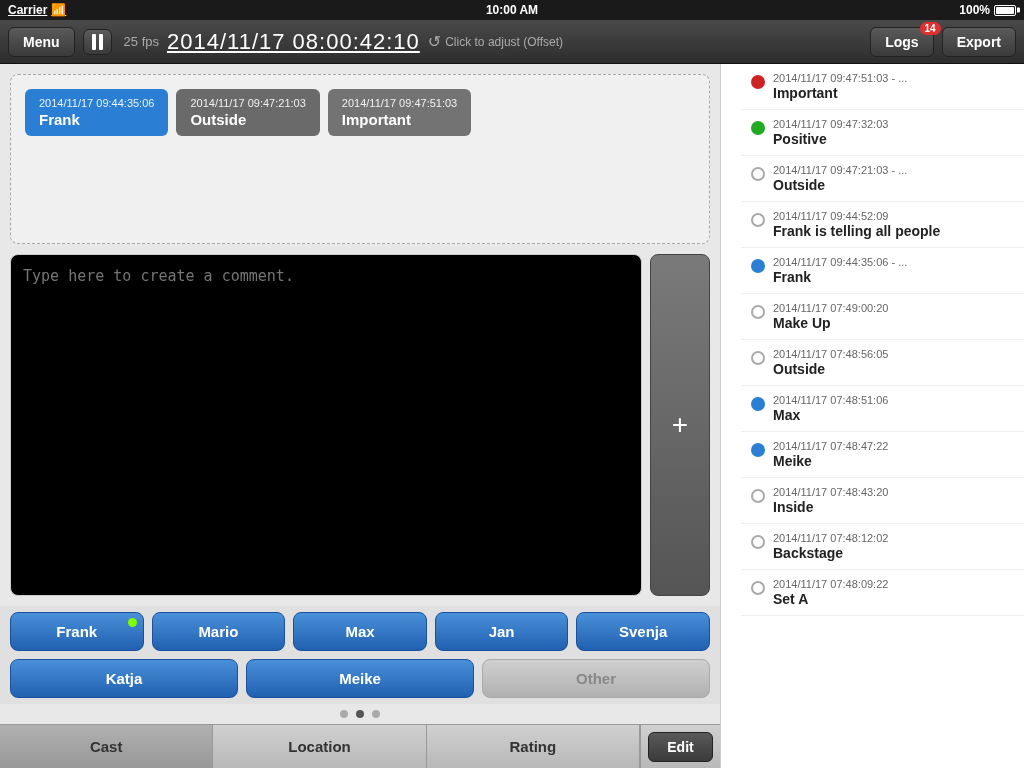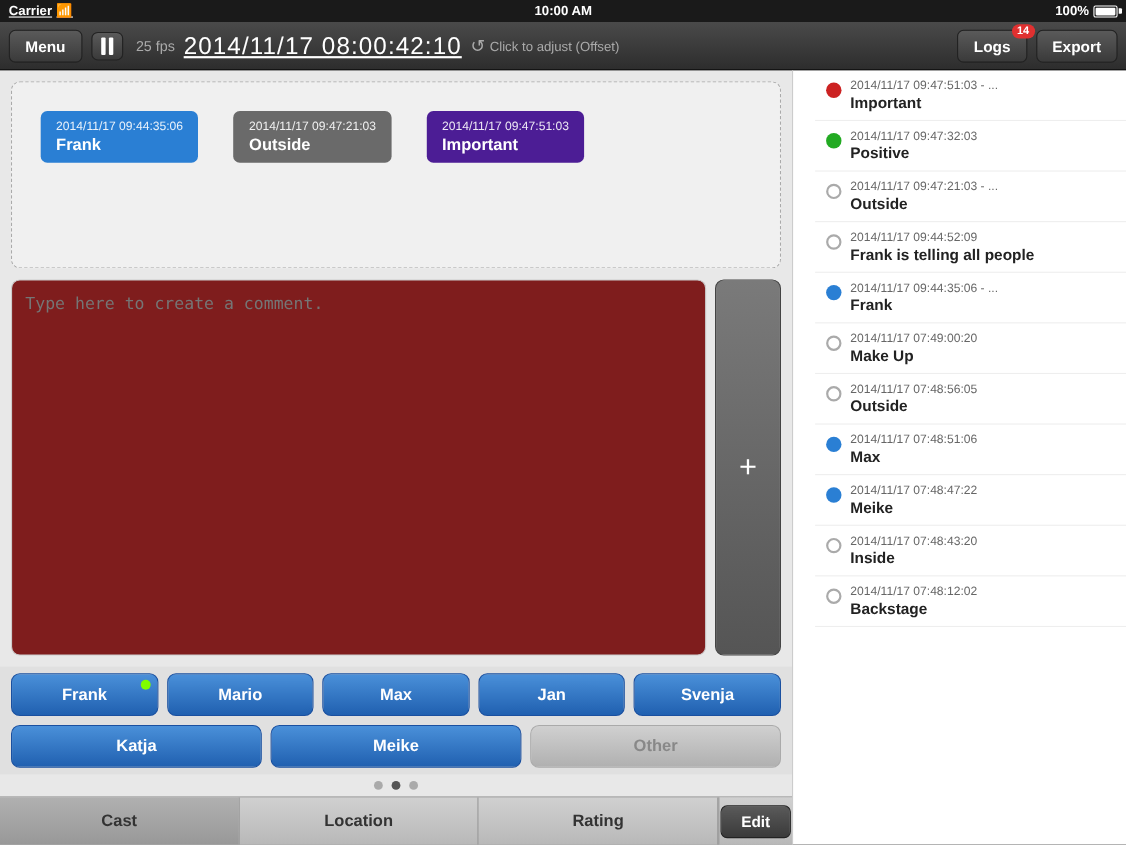--- a/index.html
+++ b/index.html
@@ -154,42 +154,42 @@
       align-content: flex-start;
       gap: 0;
       padding: 10px;
     }
     .tag-chip {
       border-radius: 6px;
       padding: 8px 14px;
       font-size: 14px;
       font-weight: 600;
       color: white;
-      margin: 16px;
+      margin: 4px;
       cursor: pointer;
       display: flex; flex-direction: column;
     }
     .tag-chip .tag-time { font-size: 11px; font-weight: 400; opacity: 0.9; }
     .tag-chip .tag-label { font-size: 15px; font-weight: 700; margin-top: 2px; }
     .tag-blue { background: #2a7fd4; }
     .tag-gray { background: #6a6a6a; }
-    .tag-red { background: #4c1d95; }
+    .tag-red { background: #737373; }
 
     
     #comment-area {
       margin: 0 10px 10px 10px;
       display: flex;
       gap: 8px;
       flex: 1;
     }
     #comment-textarea {
       flex: 1;
       border: 1px solid #ccc;
       border-radius: 8px;
-      background: #7f1d1d;
+      background: #000000;
       font-size: 15px;
       color: #999;
       padding: 12px;
       resize: none;
       outline: none;
     }
     #add-btn {
       width: 60px;
       background: linear-gradient(180deg, #7a7a7a, #555);
       border: 1px solid #444;
@@ -266,21 +266,21 @@
       font-size: 15px;
       font-weight: 600;
       color: #333;
       cursor: pointer;
       border-right: 1px solid #999;
     }
     .tab-item.active {
       background: linear-gradient(180deg, #b0b0b0, #989898);
     }
     .tab-edit {
-      width: 67px;
+      width: 80px;
       display: flex;
       align-items: center;
       justify-content: center;
       background: linear-gradient(180deg, #d0d0d0, #b8b8b8);
       border-left: 1px solid #999;
     }
     .edit-btn {
       background: linear-gradient(180deg, #5a5a5a, #3a3a3a);
       border: 1px solid #222;
       border-radius: 6px;
@@ -491,15 +491,22 @@
           <div class="log-label">Inside</div>
         </div>
       </div>
       <div class="log-item">
         <div class="log-dot gray"></div>
         <div class="log-content">
           <div class="log-time">2014/11/17 07:48:12:02</div>
           <div class="log-label">Backstage</div>
         </div>
       </div>
+      <div class="log-item">
+        <div class="log-dot gray"></div>
+        <div class="log-content">
+          <div class="log-time">2014/11/17 07:48:09:22</div>
+          <div class="log-label">Set A</div>
+        </div>
+      </div>
     </div>
 
 </div>
 
 </body></html>

